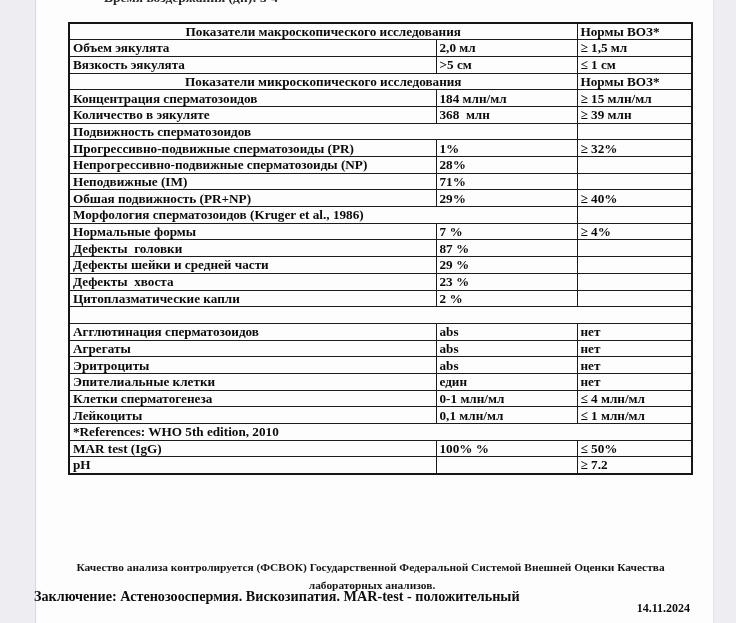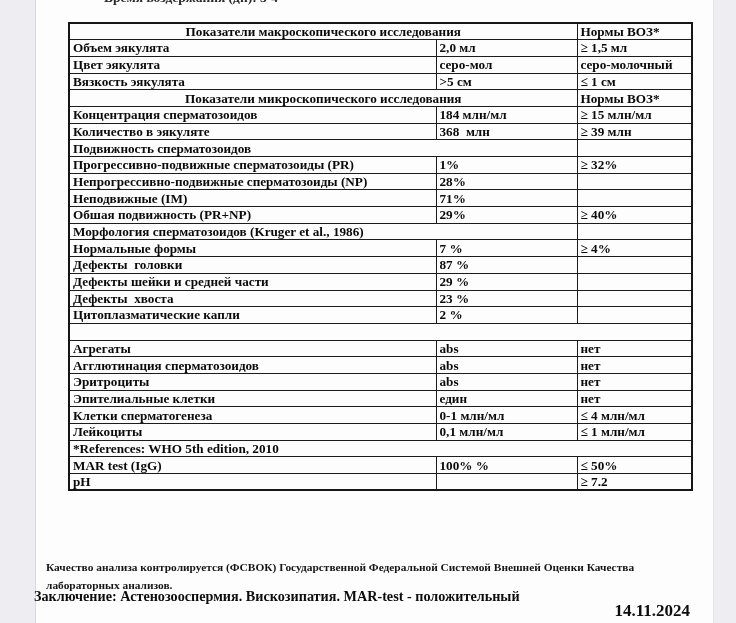--- a/index.html
+++ b/index.html
@@ -44,29 +44,29 @@
     height:16.7px;
     padding:0 3px;
     white-space:nowrap;
     overflow:hidden;
     color:#0b0b0b;
     vertical-align:middle;
   }
   td.center { text-align:center;margin-left:40px; }
   .footnote {
     position:absolute; left:46px; top:558px; width:652px;
-    font-weight:bold; font-size:11.4px; line-height:1.62; color:#151515;
+    font-weight:bold; font-size:11.4px; line-height:1.62; color:#151515;text-align:center;
   }
   .conclusion {
     position:absolute; left:34px; top:588px;
     font-weight:bold; font-size:14.2px; color:#0d0d0d; white-space:nowrap;
   }
   .report-date {
     position:absolute; right:46px; top:601px;
-    font-weight:bold; font-size:17px; color:#0d0d0d;
+    font-weight:bold; font-size:12px; color:#0d0d0d;
   }
 </style>
 </head>
 <body>
 
 <div class="screen">
   <div class="edge-left"></div>
   <div class="edge-right"></div>
 
   <div class="clipped-top">
@@ -83,25 +83,20 @@
         <tr>
           <td colspan="2" class="center">Показатели макроскопического исследования</td>
           <td>Нормы ВОЗ*</td>
         </tr>
         <tr>
           <td>Объем эякулята</td>
           <td>2,0 мл</td>
           <td>≥ 1,5 мл</td>
         </tr>
         <tr>
-          <td>Цвет эякулята</td>
-          <td>серо-мол</td>
-          <td>серо-молочный</td>
-        </tr>
-        <tr>
           <td>Вязкость эякулята</td>
           <td>&gt;5 см</td>
           <td>≤ 1 см</td>
         </tr>
         <tr>
           <td colspan="2" class="center">Показатели микроскопического исследования</td>
           <td>Нормы ВОЗ*</td>
         </tr>
         <tr>
           <td>Концентрация сперматозоидов</td>
@@ -163,26 +158,26 @@
         </tr>
         <tr>
           <td>Цитоплазматические капли</td>
           <td>2 %</td>
           <td></td>
         </tr>
         <tr>
           <td colspan="3"></td>
         </tr>
         <tr>
+          <td>Агглютинация сперматозоидов</td>
+          <td>abs</td>
+          <td>нет</td>
+        </tr>
+        <tr>
           <td>Агрегаты</td>
-          <td>abs</td>
-          <td>нет</td>
-        </tr>
-        <tr>
-          <td>Агглютинация сперматозоидов</td>
           <td>abs</td>
           <td>нет</td>
         </tr>
         <tr>
           <td>Эритроциты</td>
           <td>abs</td>
           <td>нет</td>
         </tr>
         <tr>
           <td>Эпителиальные клетки</td>

